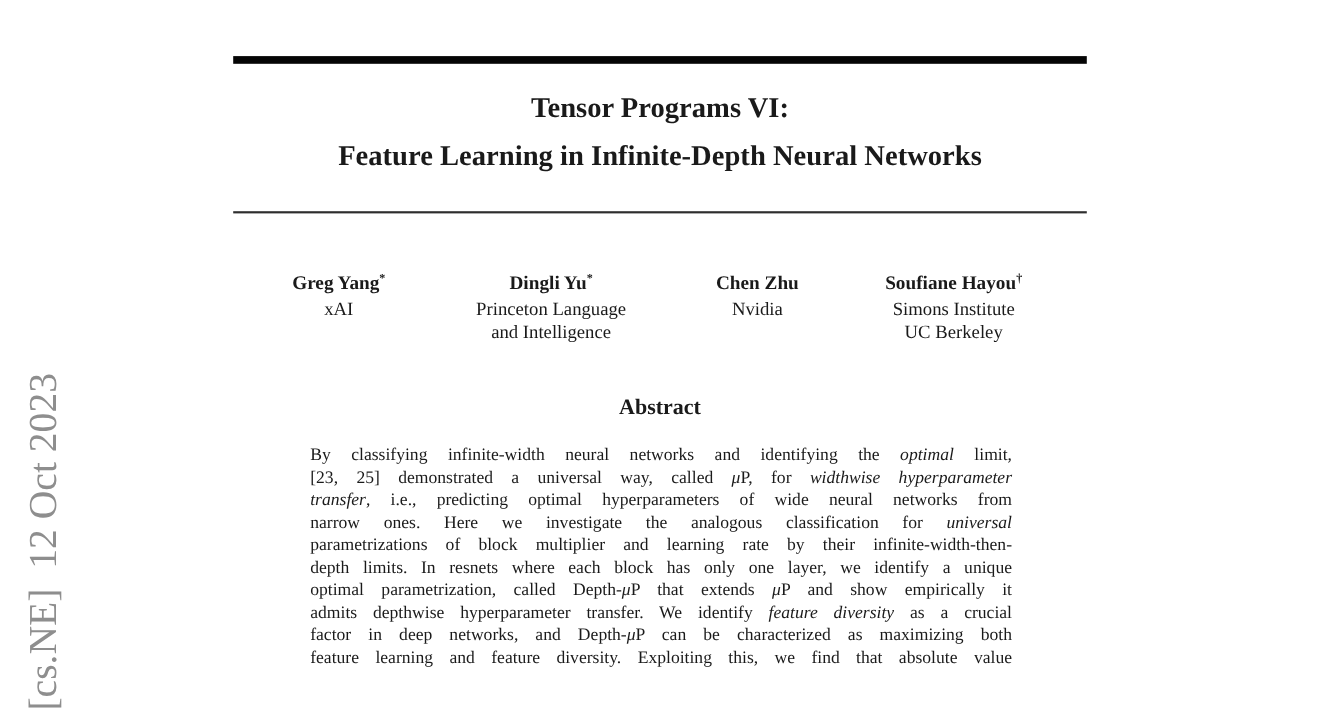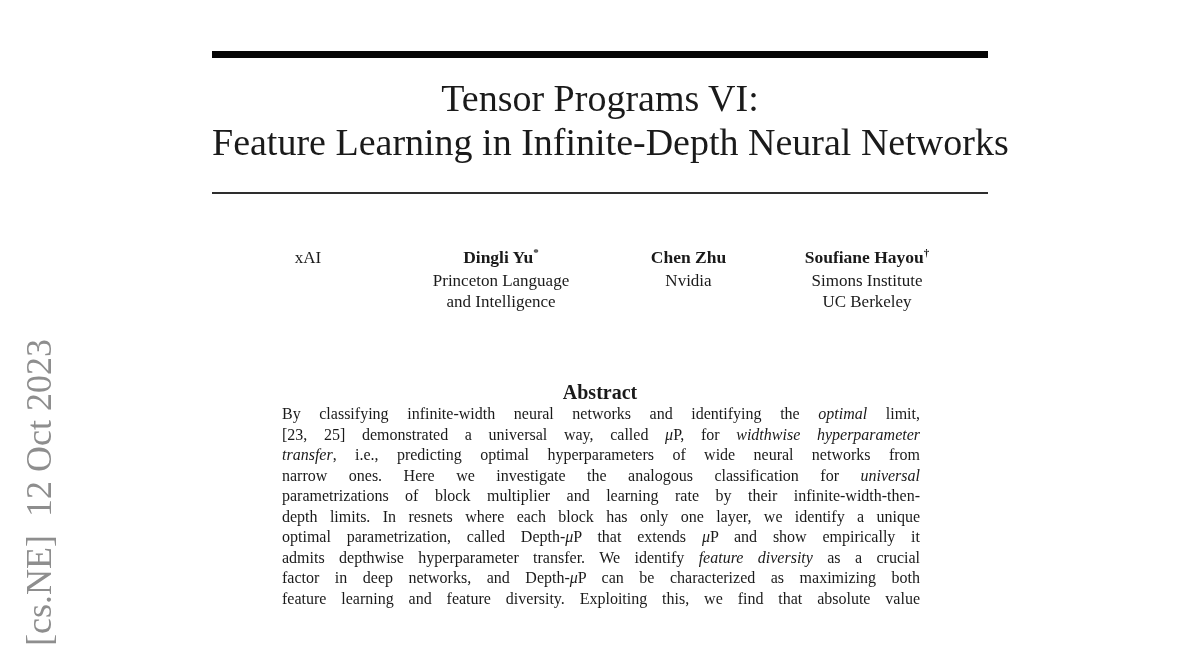--- a/index.html
+++ b/index.html
@@ -29,21 +29,21 @@
   }
   .rule-thin {
     position:absolute; left:212px; top:192px;
     width:776px; height:2px; background:#2e2e2e;
   }
 
   .paper-title {
     position:absolute; left:212px; top:76px; width:776px;
     margin:0;
     text-align:center;
-    font-size:38px; font-weight:normal; line-height:44px;
+    font-size:26px; font-weight:bold; line-height:44px;
   }
   .paper-title .title-line { display:block; white-space:nowrap; }
 
   .authors-row {
     position:absolute; left:212px; top:247px; width:776px;
     display:grid;
     grid-template-columns:192px 194px 181px 176px;
   }
   .author {
     text-align:center;
@@ -53,21 +53,21 @@
     display:block;
     font-size:17.5px; font-weight:bold;
     margin-bottom:1px;
   }
   .author .author-name sup {
     font-size:11px; line-height:0;
   }
   .author .affil-line { display:block; }
 
   .abstract-heading {
-    position:absolute; left:212px; top:381px; width:776px;
+    position:absolute; left:212px; top:359px; width:776px;
     margin:0;
     text-align:center;
     font-size:20px; font-weight:bold;
   }
 
   .abstract-body {
     position:absolute; left:282px; top:404px; width:638px;
     font-size:16px;
   }
   .abstract-line {
@@ -85,20 +85,21 @@
 
 <h1 class="paper-title">
   <span class="title-line">Tensor Programs VI:</span>
   <span class="title-line">Feature Learning in Infinite-Depth Neural Networks</span>
 </h1>
 
 <div class="rule-thin"></div>
 
 <div class="authors-row">
     <div class="author">
+      <span class="author-name">Greg Yang<sup>*</sup></span>
       <span class="affil-line">xAI</span>
     </div>
     <div class="author">
       <span class="author-name">Dingli Yu<sup>*</sup></span>
       <span class="affil-line">Princeton Language</span>
       <span class="affil-line">and Intelligence</span>
     </div>
     <div class="author">
       <span class="author-name">Chen Zhu</span>
       <span class="affil-line">Nvidia</span>

